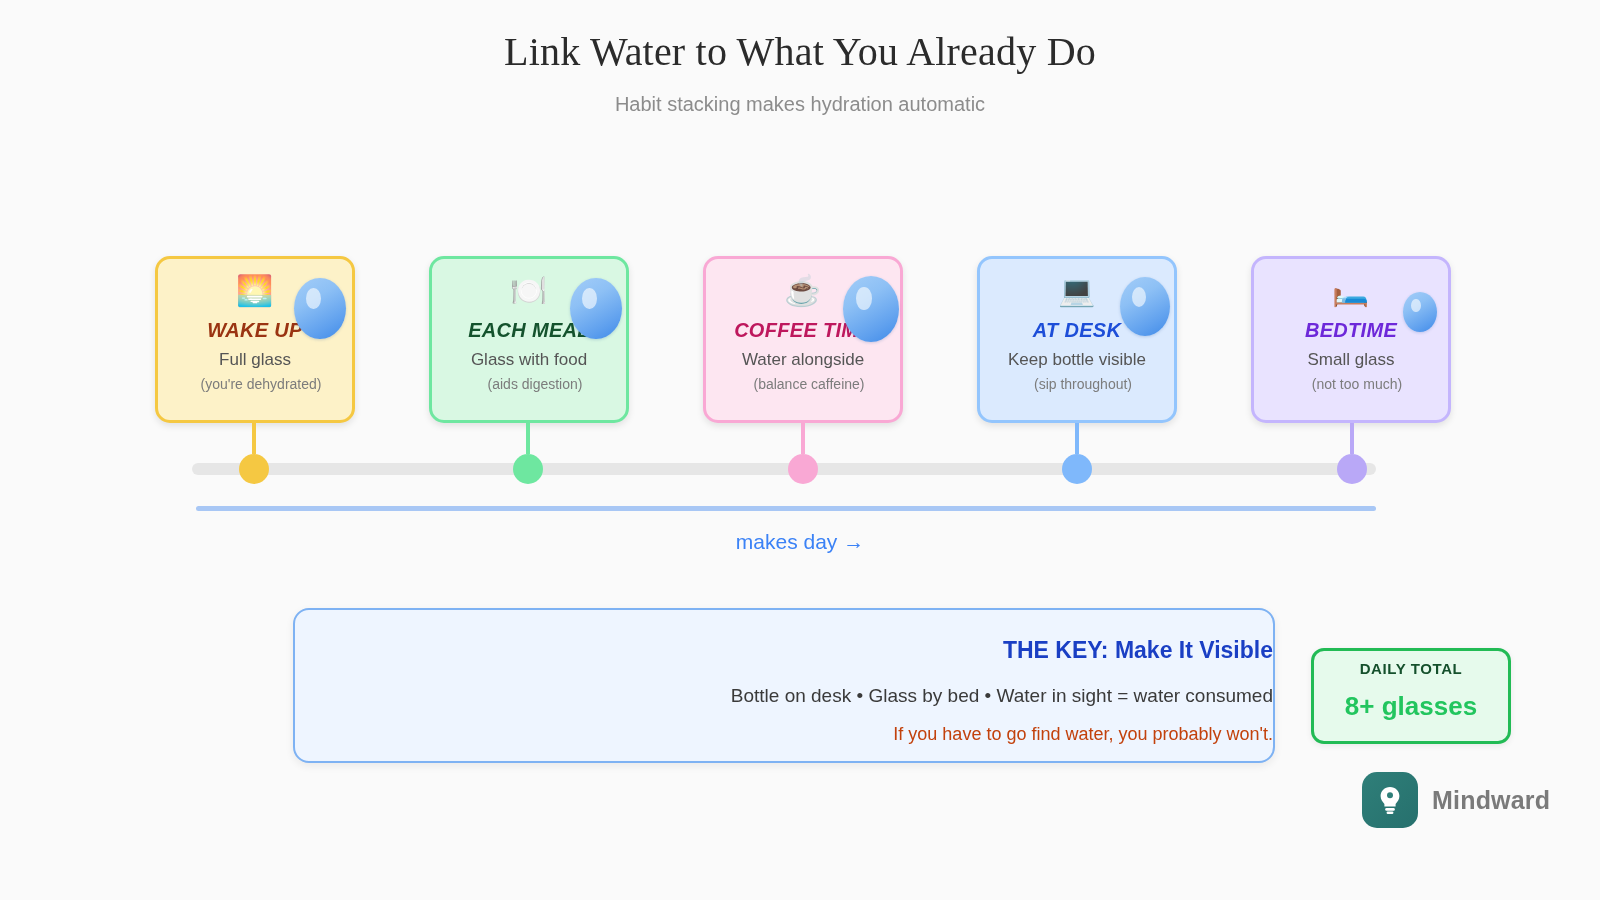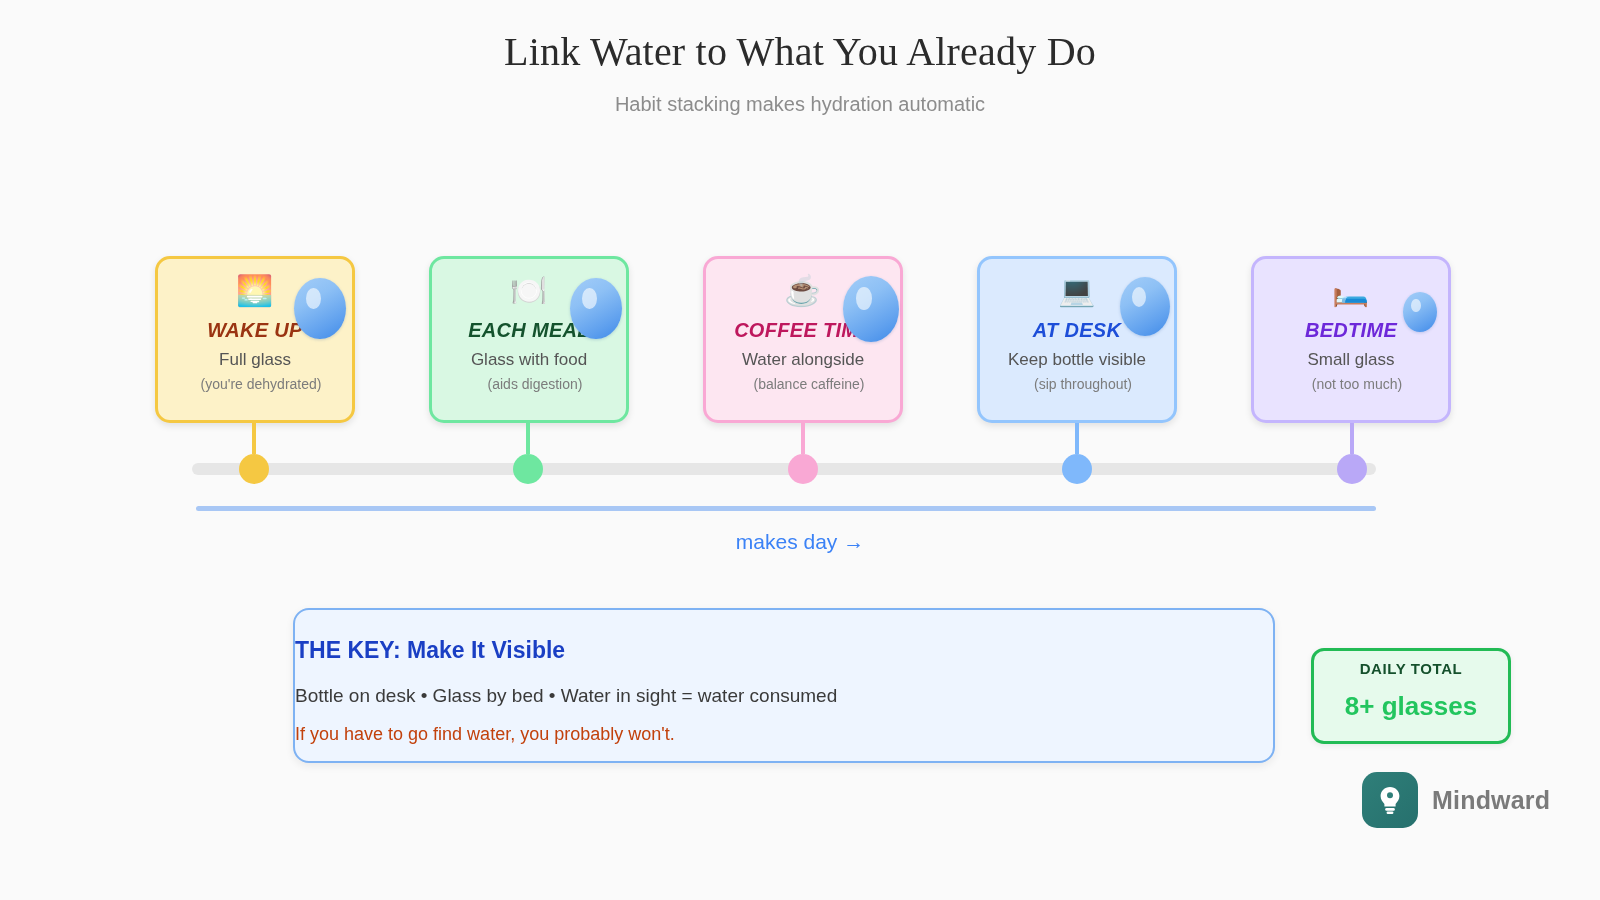--- a/index.html
+++ b/index.html
@@ -156,21 +156,21 @@
   #key-box {
     position: absolute;
     left: 293px;
     top: 608px;
     width: 982px;
     height: 155px;
     background: #eef5ff;
     border: 2px solid #7eb2f3;
     border-radius: 16px;
     box-shadow: 0 3px 8px rgba(0,0,0,0.07);
-    text-align: left;
+    text-align: right;
   }
   #key-title {
     display: block;
     margin-top: 26px;
     font-size: 23px;
     font-weight: bold;
     color: #1a3fc4;
     line-height: 28px;
   }
   #key-line1 {

